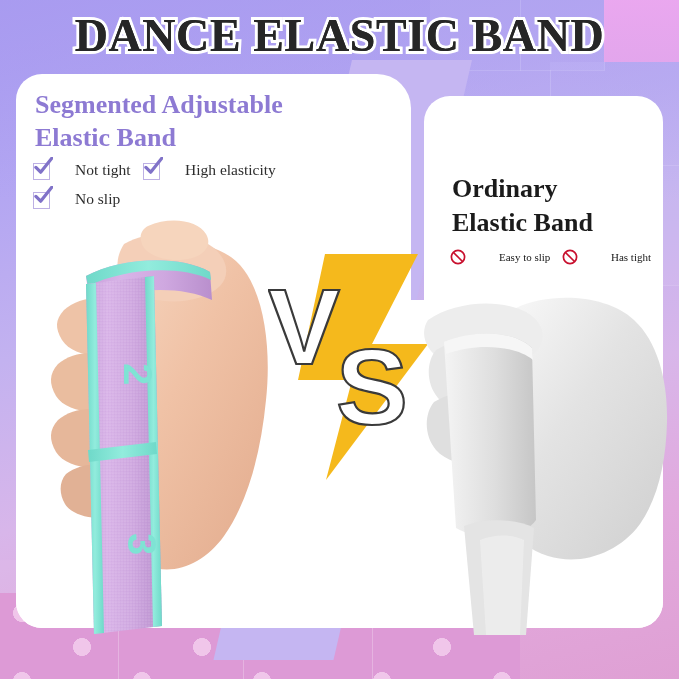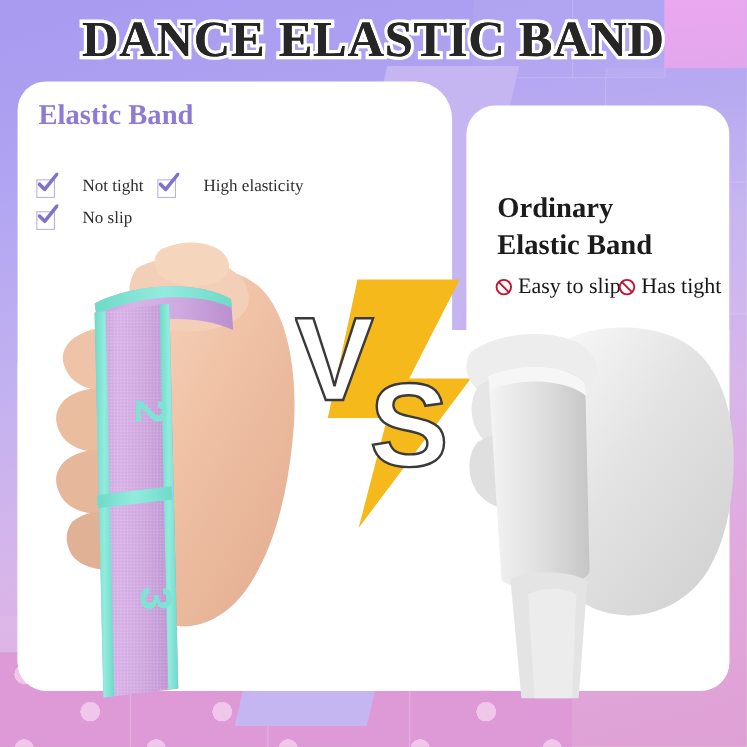--- a/index.html
+++ b/index.html
@@ -88,21 +88,21 @@
   
   .right-head{
     position:absolute;left:452px;top:172px;width:215px;
     font-family:"Liberation Serif", serif;font-weight:700;font-size:26px;
     line-height:1.30;color:#1b1b1b;
   }
   .neg-row{position:absolute;display:flex;align-items:center;gap:5px;}
   .neg-1{left:450px;top:249px;}
   .neg-2{left:562px;top:249px;}
   .neg-icon{width:16px;height:16px;flex:0 0 16px;}
-  .neg-label{font-family:"Liberation Serif", serif;font-size:20px;color:#171717;white-space:nowrap;}
+  .neg-label{font-family:"Liberation Serif", serif;font-size:11px;color:#171717;white-space:nowrap;margin-left:28px;}
 
   
   .photo-left{position:absolute;left:28px;top:214px;width:300px;height:430px;}
 
   
   .photo-right{position:absolute;left:420px;top:290px;width:250px;height:345px;}
 
   
   .vs-wrap{position:absolute;left:268px;top:252px;width:165px;height:230px;}
   .vs-letter{
@@ -141,20 +141,21 @@
 
   <div class="card-left"></div>
   <div class="card-left-tail"></div>
   <div class="card-right"></div>
   <div class="card-right-fill"></div>
 
   <div class="title">DANCE ELASTIC BAND</div>
   <div class="title-fg">DANCE ELASTIC BAND</div>
 
   <div class="left-head">
+    <div>Segmented Adjustable</div>
     <div>Elastic Band</div>
   </div>
 
   <div class="feat-row feat-1">
     <span class="chk">
       <span class="chk-box"></span>
       <svg class="chk-mark" viewBox="0 0 20 20">
           <path d="M2 11 L7 16 L19 1" fill="none" stroke="#8072c8" stroke-width="3.4" stroke-linecap="round" stroke-linejoin="round"></path>
         </svg>
     </span>

